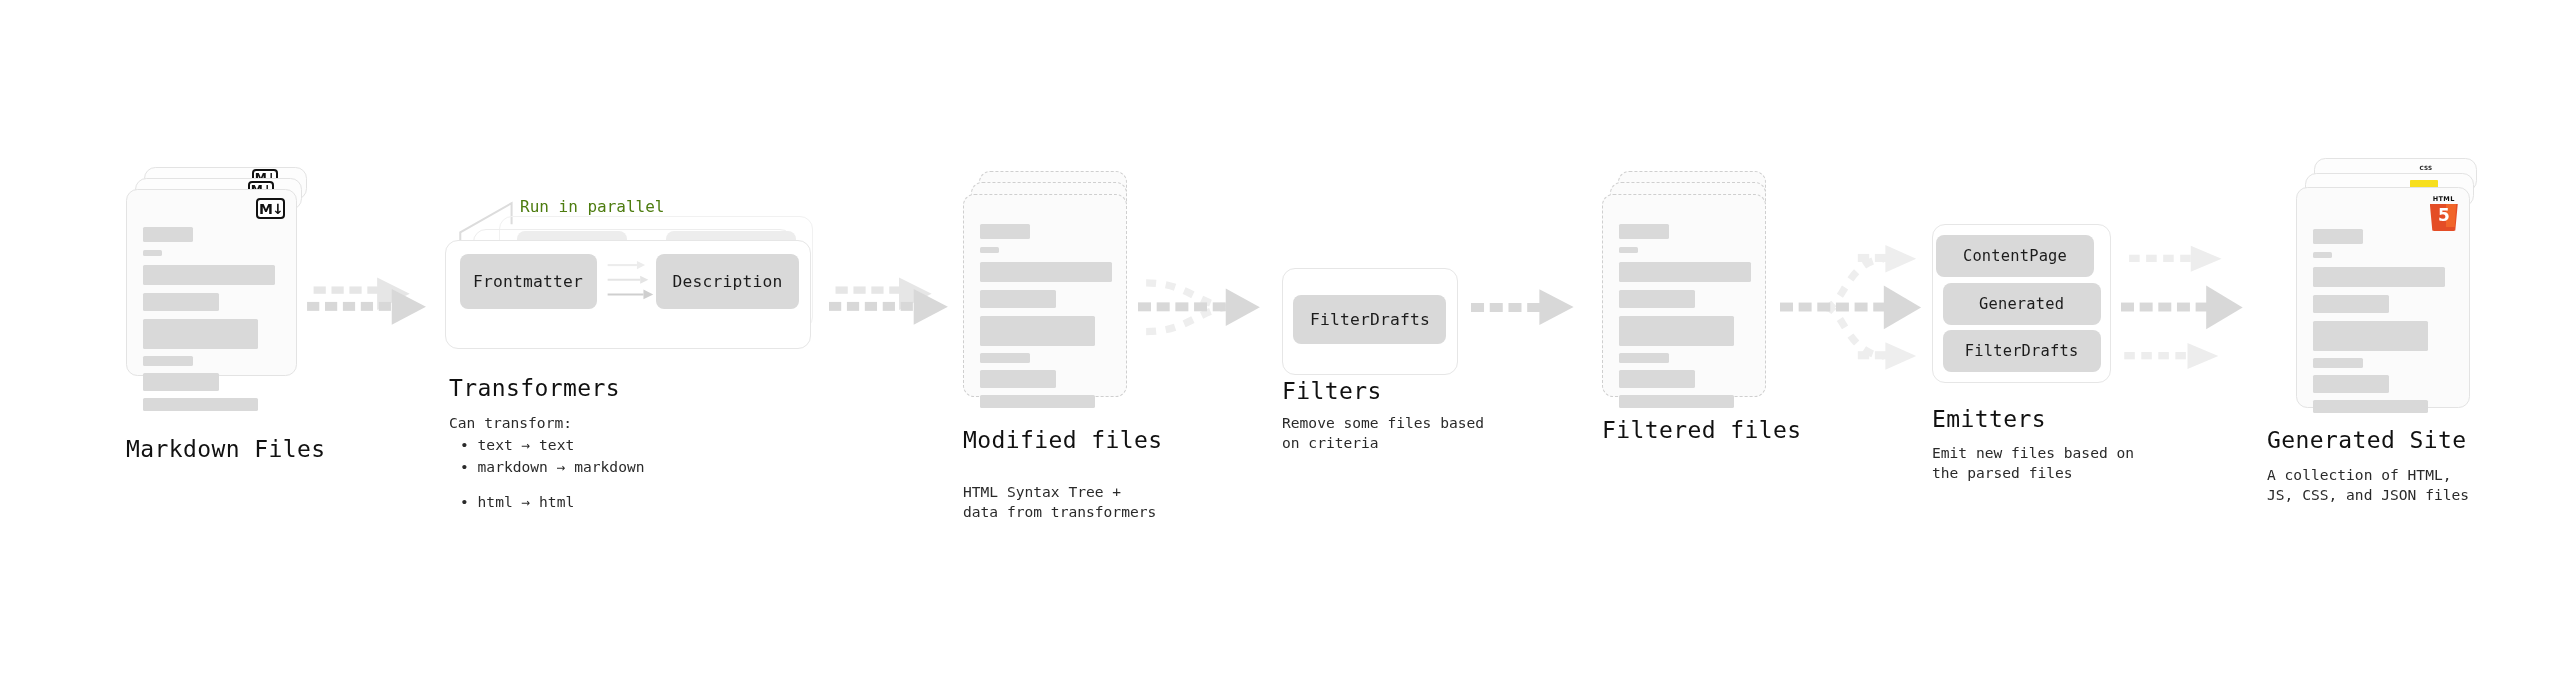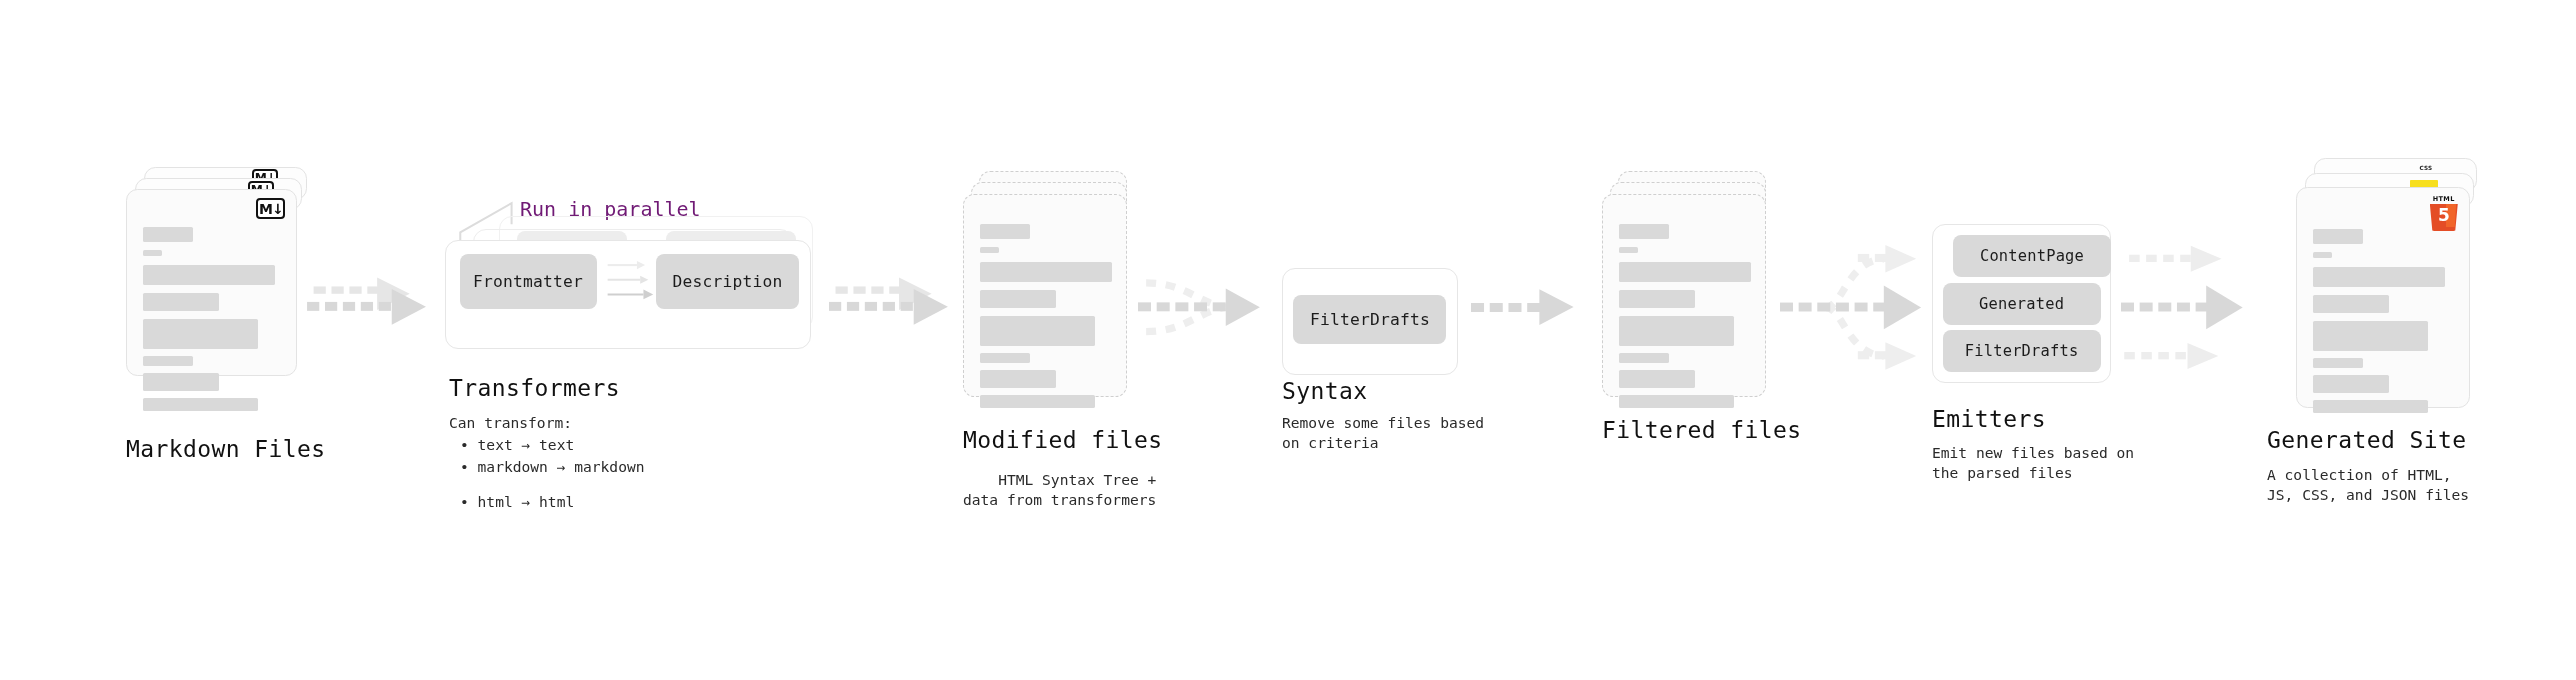--- a/index.html
+++ b/index.html
@@ -81,21 +81,21 @@
   .chip.g1{background:#e4e4e4;color:transparent;}
 
   
   .title{
     position:absolute;font-size:23px;letter-spacing:0.4px;color:#111;white-space:nowrap;
   }
   .sub{
     position:absolute;font-size:14.6px;line-height:19.5px;color:#2a2a2a;white-space:pre;
   }
   .parallel-label{
-    position:absolute;font-size:20px;color:#701a75;white-space:nowrap;
+    position:absolute;font-size:16px;color:#4d7c0f;white-space:nowrap;
   }
   svg{position:absolute;overflow:visible;}
 </style>
 </head>
 <body>
 
 <div class="stage">
 
   <div class="docstack node" style="left:126px;top:167px;width:187px;height:260px;">
     <div class="doc back2" style="left:18px;top:0px;width:163px;height:32.5px;"></div>
@@ -209,21 +209,21 @@
         <div class="bar" style="width:132px;height:20.3px;"></div>
         <div class="bar" style="width:76px;height:18.7px;"></div>
         <div class="bar" style="width:115px;height:30px;"></div>
         <div class="bar" style="width:50px;height:9.8px;"></div>
         <div class="bar" style="width:76px;height:18px;"></div>
         <div class="bar" style="width:115px;height:13px;"></div>
       </div>
     </div>
   </div>
   <div class="title" style="left:963px;top:427px;">Modified files</div>
-  <div class="sub" style="left:963px;top:470px;text-align:right;">HTML Syntax Tree +
+  <div class="sub" style="left:963px;top:482px;">HTML Syntax Tree +
 data from transformers</div>
 
   <svg style="left:1138px;top:268px;" width="130" height="98" viewBox="0 0 160 120">
     <g fill="none" stroke="#eeeeee" stroke-width="9" stroke-dasharray="12 12">
       <path d="M10 18 C 58 18, 72 42, 108 48"></path>
       <path d="M10 78 C 58 78, 72 54, 108 48"></path>
     </g>
     <g fill="#d8d8d8">
       <rect x="0" y="42" width="16" height="11"></rect>
         <rect x="23" y="42" width="16" height="11"></rect>
@@ -231,21 +231,21 @@
         <rect x="69" y="42" width="16" height="11"></rect>
       <rect x="92" y="42" width="16" height="11"></rect>
       <polygon points="108,25 150,48 108,71"></polygon>
     </g>
   </svg>
 
   <div class="node" style="left:1282px;top:268px;width:176px;height:114px;">
     <div class="groupbox" style="left:0px;top:0px;width:176px;height:107px;"></div>
     <div class="chip" style="left:11.4px;top:27px;width:153px;height:49px;">FilterDrafts</div>
   </div>
-  <div class="title" style="left:1282px;top:378px;">Syntax</div>
+  <div class="title" style="left:1282px;top:378px;">Filters</div>
   <div class="sub" style="left:1282px;top:413px;">Remove some files based
 on criteria</div>
 
   <svg style="left:1471px;top:294px;" width="114" height="49" viewBox="0 0 140 60">
     <g fill="#d8d8d8">
       <rect x="0" y="11" width="16" height="11"></rect>
         <rect x="23" y="11" width="16" height="11"></rect>
       <rect x="46" y="11" width="16" height="11"></rect>
         <rect x="69" y="11" width="16" height="11"></rect>
       <polygon points="84,-6 126,16 84,38"></polygon>
@@ -289,21 +289,21 @@
       <rect x="46" y="87" width="16" height="11"></rect>
         <rect x="69" y="87" width="16" height="11"></rect>
       <rect x="92" y="87" width="16" height="11"></rect>
         <rect x="115" y="87" width="16" height="11"></rect>
       <polygon points="128,66 174,93 128,120"></polygon>
     </g>
   </svg>
 
   <div class="node" style="left:1932px;top:224px;width:179px;height:171px;">
     <div class="groupbox" style="left:0px;top:0px;width:179px;height:159px;"></div>
-    <div class="chip" style="left:21px;top:11.4px;width:158px;height:42px;font-size:15.4px;">ContentPage</div>
+    <div class="chip" style="left:4px;top:11.4px;width:158px;height:42px;font-size:15.4px;">ContentPage</div>
     <div class="chip" style="left:10.6px;top:59px;width:158px;height:42px;font-size:15.4px;">Generated</div>
     <div class="chip" style="left:10.6px;top:106px;width:158px;height:42px;font-size:15.4px;">FilterDrafts</div>
   </div>
   <div class="title" style="left:1932px;top:406px;">Emitters</div>
   <div class="sub" style="left:1932px;top:443px;">Emit new files based on
 the parsed files</div>
 
   <svg style="left:2121px;top:232px;" width="146" height="146" viewBox="0 0 180 180">
     <g fill="#ededed">
       <rect x="10" y="28" width="13" height="9"></rect>

